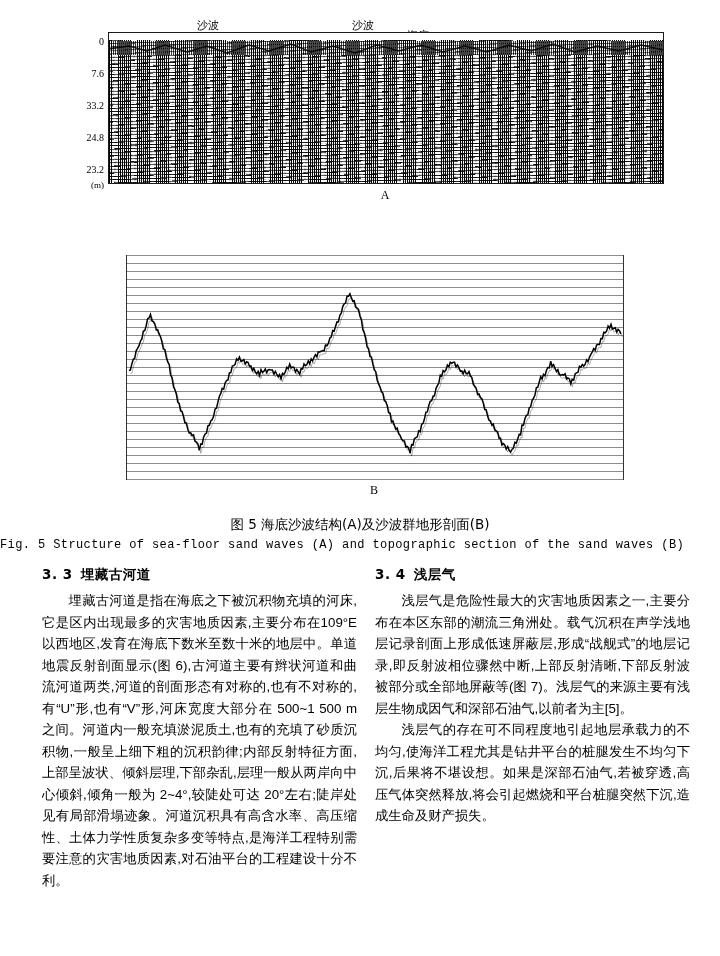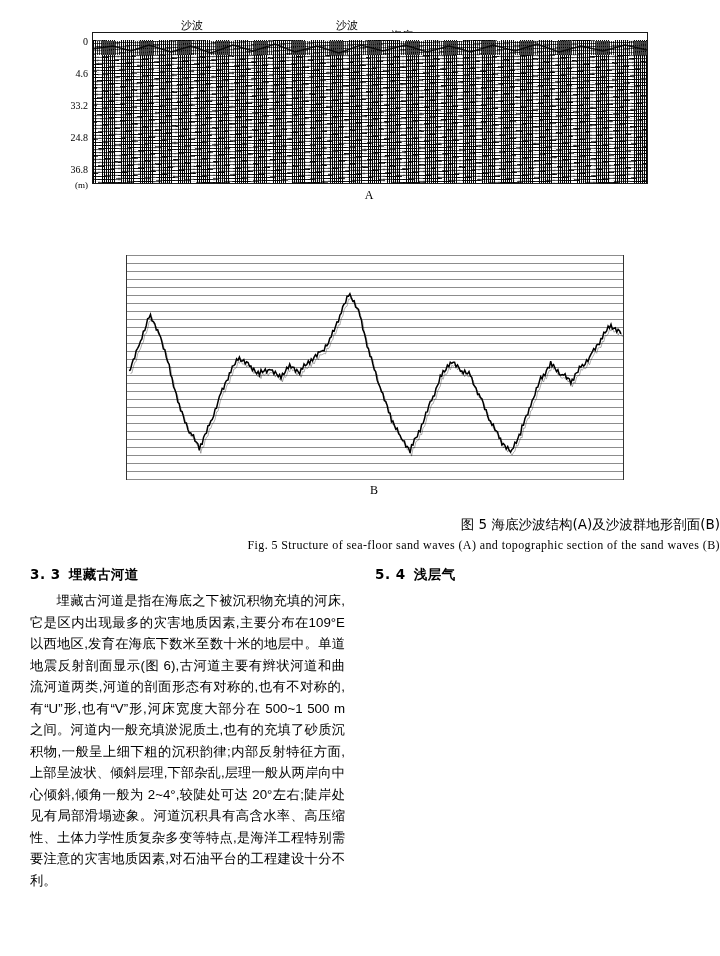--- a/index.html
+++ b/index.html
@@ -12,21 +12,21 @@
     height: 956px;
     font-family: "Liberation Serif", serif;
     color: #000000;
     position: relative;
     overflow: hidden;
   }
 
   
   .fig-a-wrap {
     position: absolute;
-    left: 46px;
+    left: 62px;
     top: 18px;
     width: 600px;
     height: 200px;
   }
   .fig-a-labels-top {
     position: absolute;
     left: 0;
     top: 0;
     width: 600px;
     height: 16px;
@@ -200,41 +200,41 @@
     top: 238px;
     width: 496px;
     text-align: center;
     font-size: 12px;
   }
 
   
   .fig5-cap-cn {
     position: absolute;
     left: 0; top: 516px; width: 720px;
-    text-align: right;
+    text-align: center;
     font-size: 13.5px;
     font-family: "DejaVu Sans", sans-serif;
   }
   .fig5-cap-en {
     position: absolute;
     left: 0; top: 538px; width: 720px;
-    text-align: right;
+    text-align: left;
     font-size: 12px;
     letter-spacing: 0.4px;
-    font-family: Liberation Serif, serif;
+    font-family: Liberation Mono, monospace;
   }
 
   
   .body-cols {
     position: absolute;
     left: 30px;
     top: 566px;
     width: 660px;
     display: flex;
-    gap: 30px;
+    gap: 18px;
     justify-content: flex-end;
   }
   .col { width: 315px; }
   .sec-head {
     font-size: 13.5px;
     font-weight: bold;
     font-family: "DejaVu Sans", sans-serif;
     margin: 0 0 6px 0;
     letter-spacing: 0.5px;
   }
@@ -258,24 +258,24 @@
   <div class="fig-a-labels-top">
     <span class="lbl-shabo1">沙波</span>
     <span class="lbl-shabo2">沙波</span>
     <span class="lbl-haidi">海底</span>
     <span class="lbl-E-a">E</span>
   </div>
   <div class="arrow-a"></div>
 
   <div class="fig-a-axis">
     <span style="top:2px">0</span>
-    <span style="top:34px">4.6</span>
+    <span style="top:34px">7.6</span>
     <span style="top:66px">33.2</span>
     <span style="top:98px">24.8</span>
-    <span style="top:130px">36.8</span>
+    <span style="top:130px">23.2</span>
     <span style="top:146px;font-size:9px">(m)</span>
   </div>
 
   <div class="fig-a-plot">
     <div class="seismic"></div>
     <div class="white-top"></div>
     <div class="seafloor-band"></div>
     <svg class="fig-b-svg" width="554" height="150" viewBox="0 0 554 150">
       <path d="M0,16 L20,13 L38,18 L56,12 L78,19 L98,13 L118,20 L140,12 L160,18 L182,11 L202,19 L224,13 L246,20 L268,12 L290,18 L312,12 L334,19 L356,13 L378,19 L400,12 L422,18 L444,11 L466,19 L488,13 L510,18 L532,12 L554,17" fill="none" stroke="#000" stroke-width="1.4" opacity="0.85"></path>
     </svg>
@@ -309,17 +309,19 @@
 
   <div class="col">
     <div class="sec-head">
       <span class="num">3. 3</span><span>埋藏古河道</span>
     </div>
     <p class="body">埋藏古河道是指在海底之下被沉积物充填的河床,它是区内出现最多的灾害地质因素,主要分布在109°E 以西地区,发育在海底下数米至数十米的地层中。单道地震反射剖面显示(图 6),古河道主要有辫状河道和曲流河道两类,河道的剖面形态有对称的,也有不对称的,有“U”形,也有“V”形,河床宽度大部分在 500~1 500 m 之间。河道内一般充填淤泥质土,也有的充填了砂质沉积物,一般呈上细下粗的沉积韵律;内部反射特征方面,上部呈波状、倾斜层理,下部杂乱,层理一般从两岸向中心倾斜,倾角一般为 2~4°,较陡处可达 20°左右;陡岸处见有局部滑塌迹象。河道沉积具有高含水率、高压缩性、土体力学性质复杂多变等特点,是海洋工程特别需要注意的灾害地质因素,对石油平台的工程建设十分不利。</p>
   </div>
 
   <div class="col">
     <div class="sec-head">
-      <span class="num">5. 4</span><span>浅层气</span>
+      <span class="num">3. 4</span><span>浅层气</span>
     </div>
+    <p class="body">浅层气是危险性最大的灾害地质因素之一,主要分布在本区东部的潮流三角洲处。载气沉积在声学浅地层记录剖面上形成低速屏蔽层,形成“战舰式”的地层记录,即反射波相位骤然中断,上部反射清晰,下部反射波被部分或全部地屏蔽等(图 7)。浅层气的来源主要有浅层生物成因气和深部石油气,以前者为主[5]。</p>
+    <p class="body">浅层气的存在可不同程度地引起地层承载力的不均匀,使海洋工程尤其是钻井平台的桩腿发生不均匀下沉,后果将不堪设想。如果是深部石油气,若被穿透,高压气体突然释放,将会引起燃烧和平台桩腿突然下沉,造成生命及财产损失。</p>
   </div>
 
 </div>
 
 </body></html>

